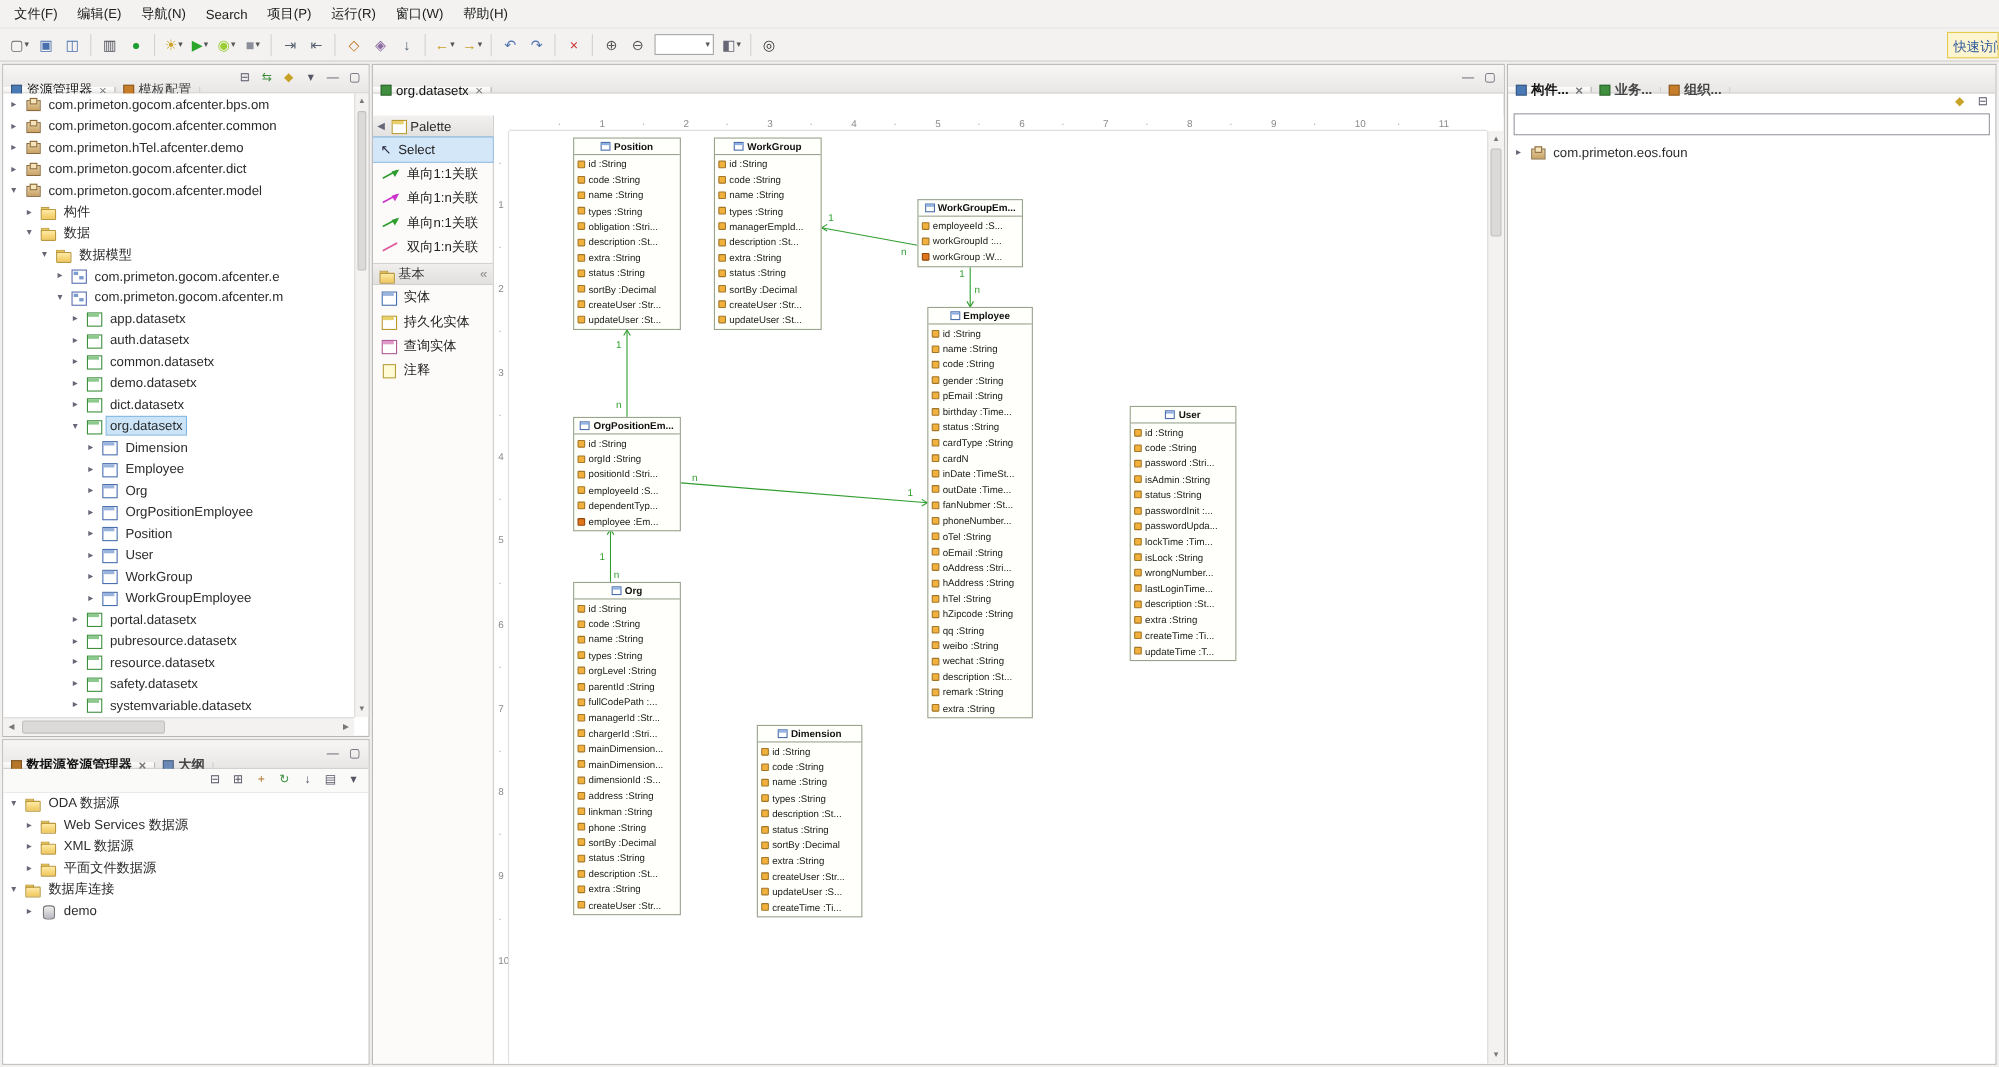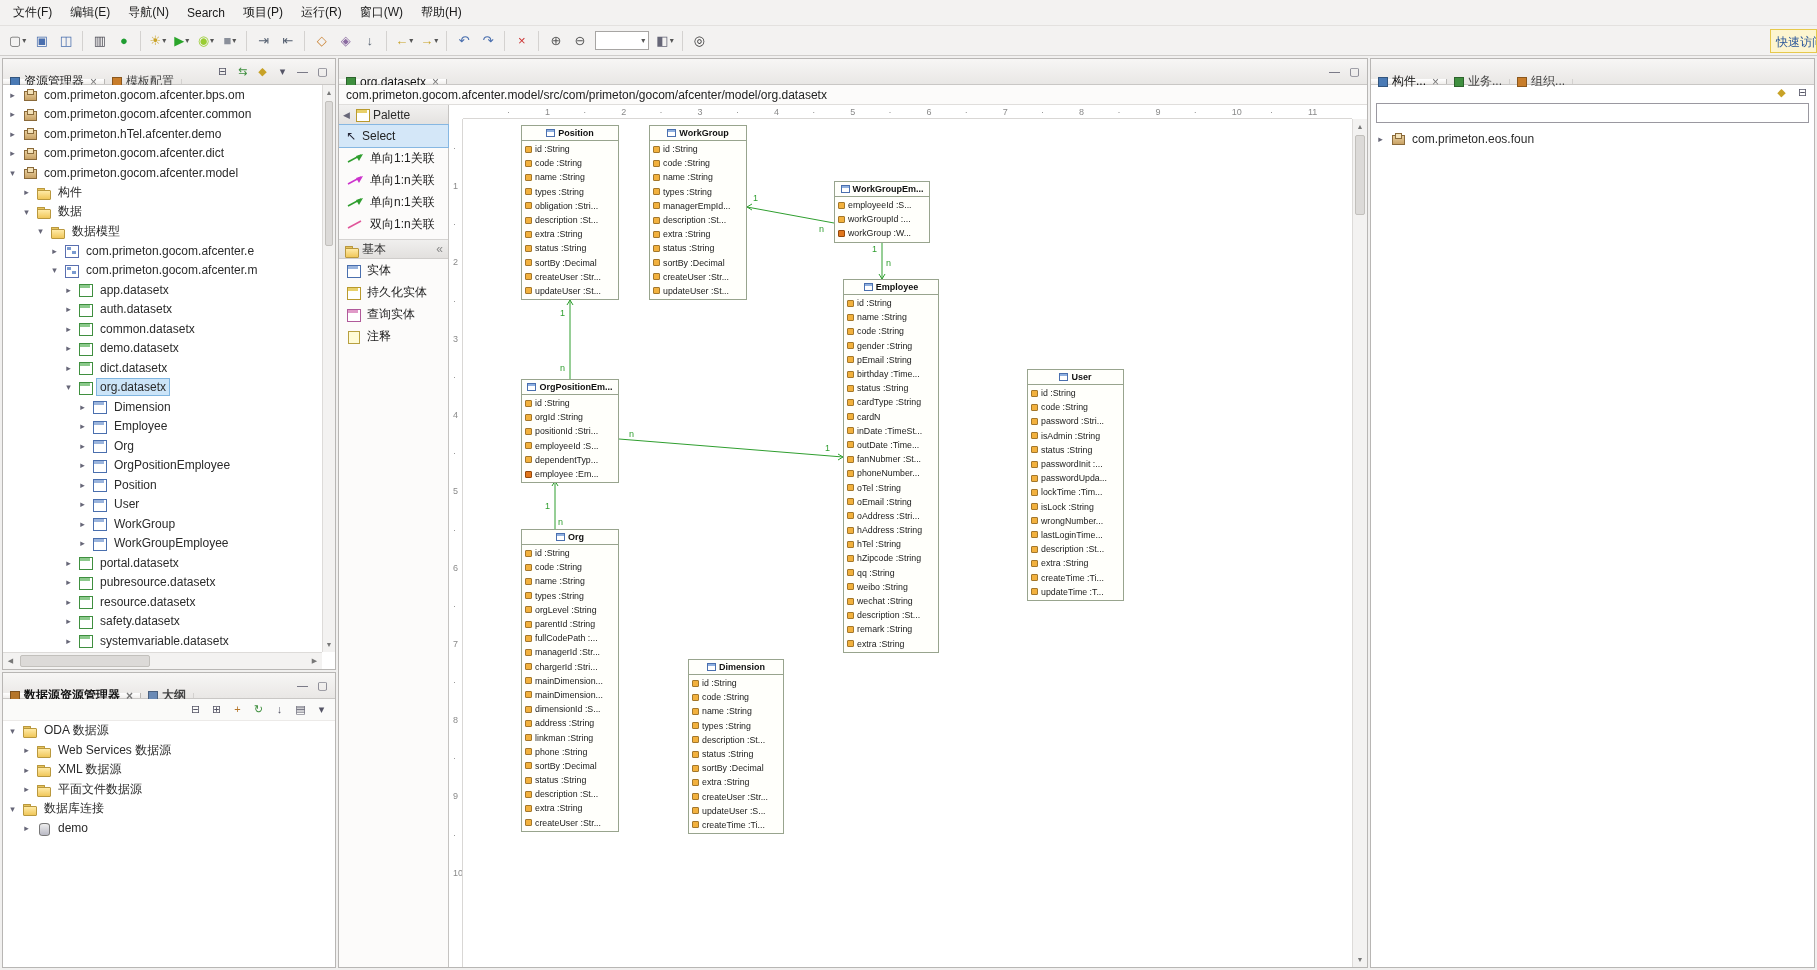--- a/index.html
+++ b/index.html
@@ -464,21 +464,20 @@
           <span class="tab-ic" style="background: rgb(63, 143, 63);"></span>
           <span class="tab-label">org.datasetx</span>
           <span class="tab-close">×</span>
         </div>
       </div>
     <div class="panel-tools" id="ed-wtools">
         <span class="mini-ic" style="color: rgb(85, 85, 102);">—</span>
         <span class="mini-ic" style="color: rgb(85, 85, 102);">▢</span>
       </div>
   </div>
-  <div id="breadcrumb">com.primeton.gocom.afcenter.model/src/com/primeton/gocom/afcenter/model/org.datasetx</div>
   <div id="editor-content">
     <div id="palette">
       <div class="pal-header">
         <span style="color:#667;font-size:9px;">◀</span>
         <span class="ic tabley" style="width:13px;"></span>
         <span>Palette</span>
       </div>
       <div class="pal-item selected-tool">
         <span style="color:#223;">↖</span>
         <span>Select</span>
@@ -1093,21 +1092,21 @@
         <div class="scroll-btn">▲</div>
         <div class="scroll-thumb-v" style="top:16px;height:80px;"></div>
         <div class="scroll-btn" style="position:absolute;bottom:0;left:0;right:0;">▼</div>
       </div>
     </div>
   </div>
 </div>
 
 <div id="right-pane" class="panel">
   <div class="tabbar">
-    <div id="rp-tabs" style="display:flex;">
+    <div id="rp-tabs" style="display:flex;font-weight:bold;">
         <div class="tab active">
           <span class="tab-ic" style="background: rgb(74, 122, 181);"></span>
           <span class="tab-label">构件...</span>
           <span class="tab-close">×</span>
         </div>
         <div class="tab">
           <span class="tab-ic" style="background: rgb(63, 143, 63);"></span>
           <span class="tab-label">业务...</span>
         </div>
         <div class="tab">

